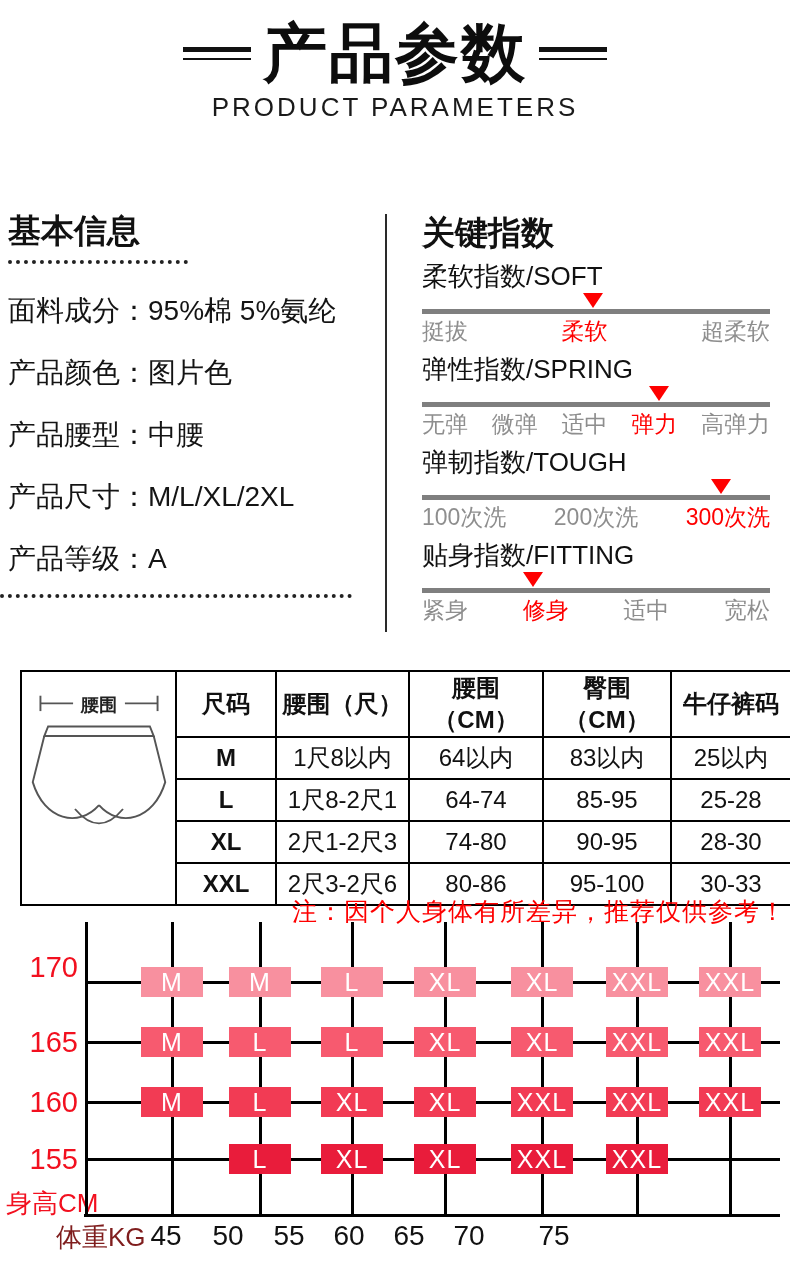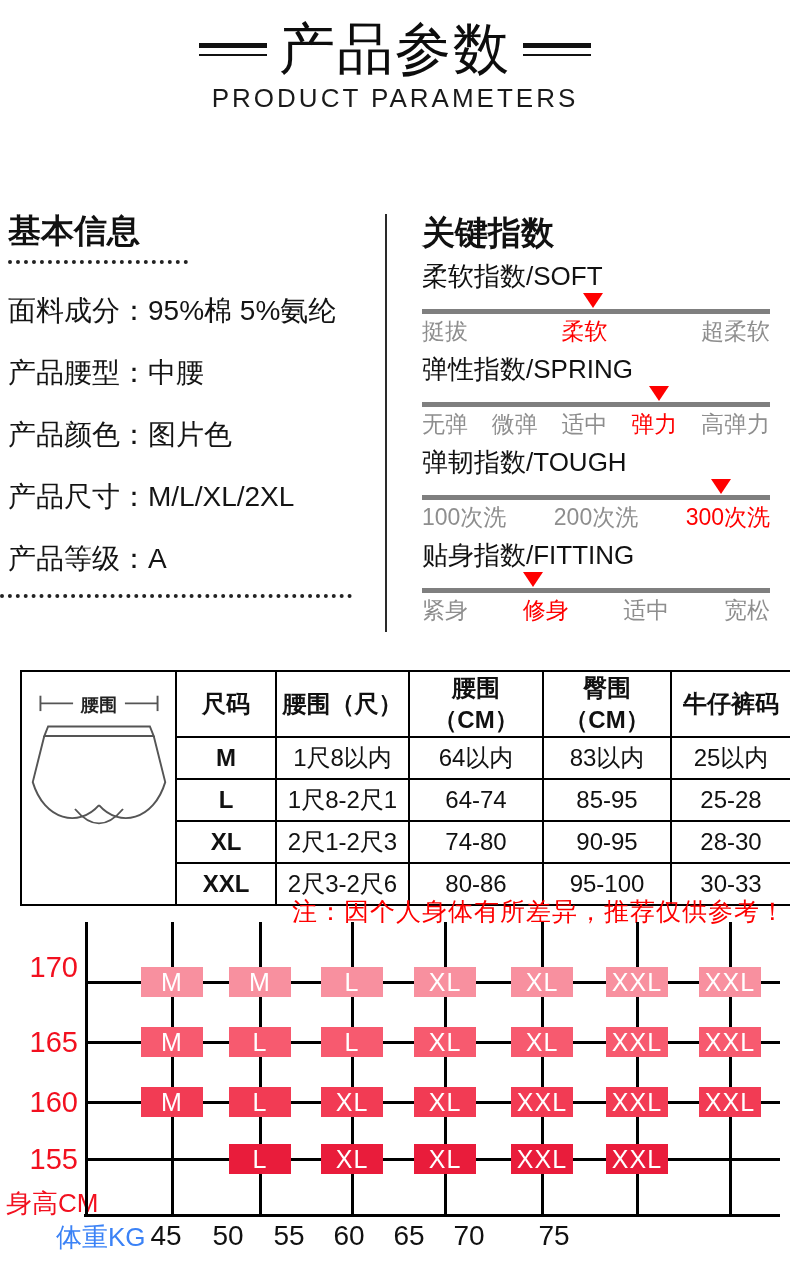--- a/index.html
+++ b/index.html
@@ -2,21 +2,21 @@
 <html><head>
 <meta charset="utf-8">
 <style>
   html,body{margin:0;padding:0;background:#fff;}
   .page{position:relative;width:790px;height:1274px;background:#ffffff;overflow:hidden;
         font-family:"Liberation Sans","DejaVu Sans",sans-serif;color:#111;}
   
   .header{position:absolute;top:18px;left:0;width:790px;text-align:center;}
   .title-row{display:flex;justify-content:center;align-items:center;gap:12px;}
   .deco{width:68px;height:13px;border-top:5px solid #111;border-bottom:2px solid #111;box-sizing:border-box;}
-  .title{font-size:56px;font-weight:400;letter-spacing:2px;line-height:1.12;color:#0d0d0d;}
+  .title{font-size:64px;font-weight:700;letter-spacing:2px;line-height:1.12;color:#0d0d0d;}
   .subtitle{font-size:26px;letter-spacing:3px;color:#1a1a1a;margin-top:2px;font-weight:500;}
   
   .left-col{position:absolute;left:8px;top:210px;width:375px;}
   .heading{font-size:33px;font-weight:700;color:#111;line-height:42px;}
   .dotted-underline{width:180px;border-top:4px dotted #222;margin-top:8px;margin-bottom:30px;}
   .field{display:flex;margin-bottom:28px;font-size:28px;line-height:34px;color:#141414;white-space:nowrap;}
   .dotted-bottom{position:absolute;left:0;top:594px;width:352px;border-top:4px dotted #222;}
   .divider{position:absolute;left:385px;top:214px;width:2px;height:418px;background:#2a2a2a;}
   
   .right-col{position:absolute;left:422px;top:212px;width:348px;}
@@ -39,21 +39,21 @@
   .note{position:absolute;top:877px;right:4px;font-size:25px;color:#fe0000;font-weight:500;letter-spacing:1px;margin-top:18px;}
   
   .size-chart{position:absolute;left:0;top:920px;width:790px;height:354px;}
   .vline{position:absolute;width:3px;background:#000;top:2px;height:294px;}
   .hline{position:absolute;height:3px;background:#000;}
   .sc-cell{position:absolute;width:62px;height:30px;color:#fff;font-size:25px;letter-spacing:1px;
            display:flex;align-items:center;justify-content:center;}
   .height-label{position:absolute;width:68px;text-align:right;font-size:29px;color:#f2101f;line-height:30px;}
   .weight-label{position:absolute;width:44px;text-align:center;font-size:28px;color:#111;line-height:30px;}
   .axis-label-y{position:absolute;left:6px;top:266px;font-size:26px;color:#f2101f;}
-  .axis-label-x{position:absolute;left:56px;top:300px;font-size:26px;color:#3b82f6;}
+  .axis-label-x{position:absolute;left:56px;top:300px;font-size:26px;color:#7f1d1d;}
 </style>
 </head>
 <body>
 
 <div class="page">
 
   <div class="header">
     <div class="title-row">
       <div class="deco"></div>
       <div class="title">产品参数</div>
@@ -63,26 +63,26 @@
   </div>
 
   <div class="left-col">
     <div class="heading">基本信息</div>
     <div class="dotted-underline"></div>
     <div class="field">
       <span>面料成分：</span>
       <span>95%棉 5%氨纶</span>
     </div>
     <div class="field">
+      <span>产品颜色：</span>
+      <span>图片色</span>
+    </div>
+    <div class="field">
       <span>产品腰型：</span>
       <span>中腰</span>
-    </div>
-    <div class="field">
-      <span>产品颜色：</span>
-      <span>图片色</span>
     </div>
     <div class="field">
       <span>产品尺寸：</span>
       <span>M/L/XL/2XL</span>
     </div>
     <div class="field">
       <span>产品等级：</span>
       <span>A</span>
     </div>
   </div>

